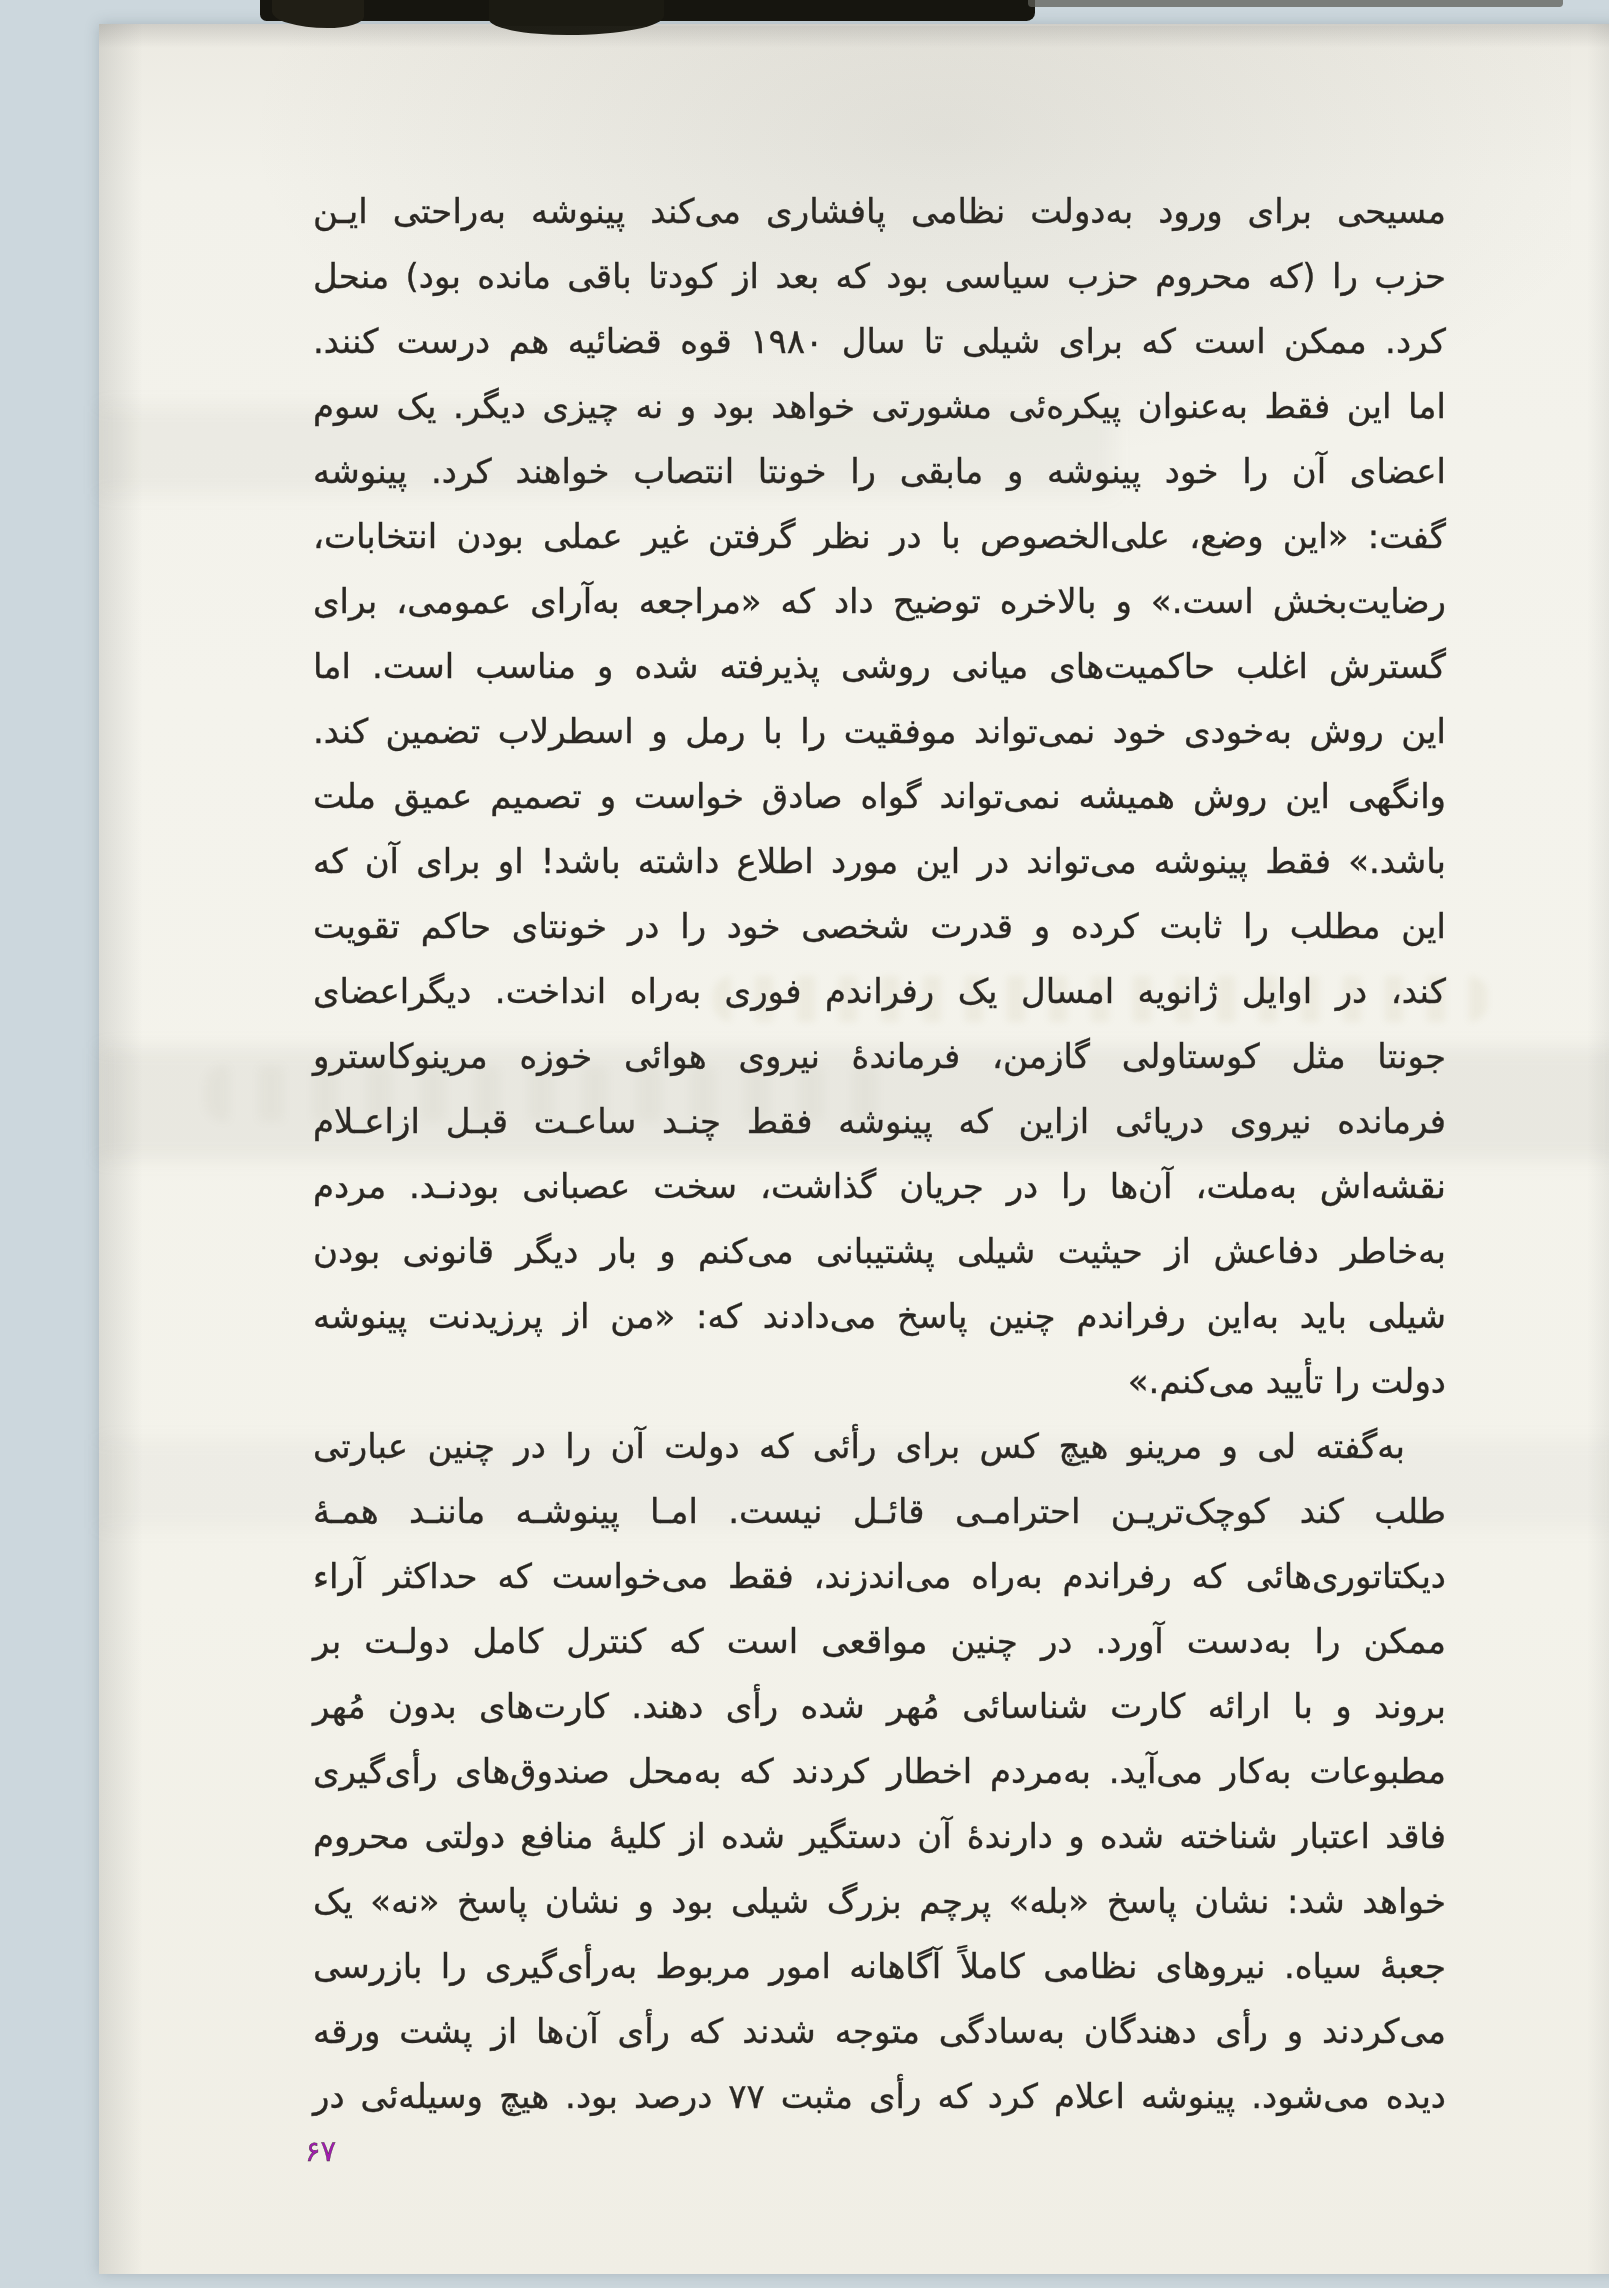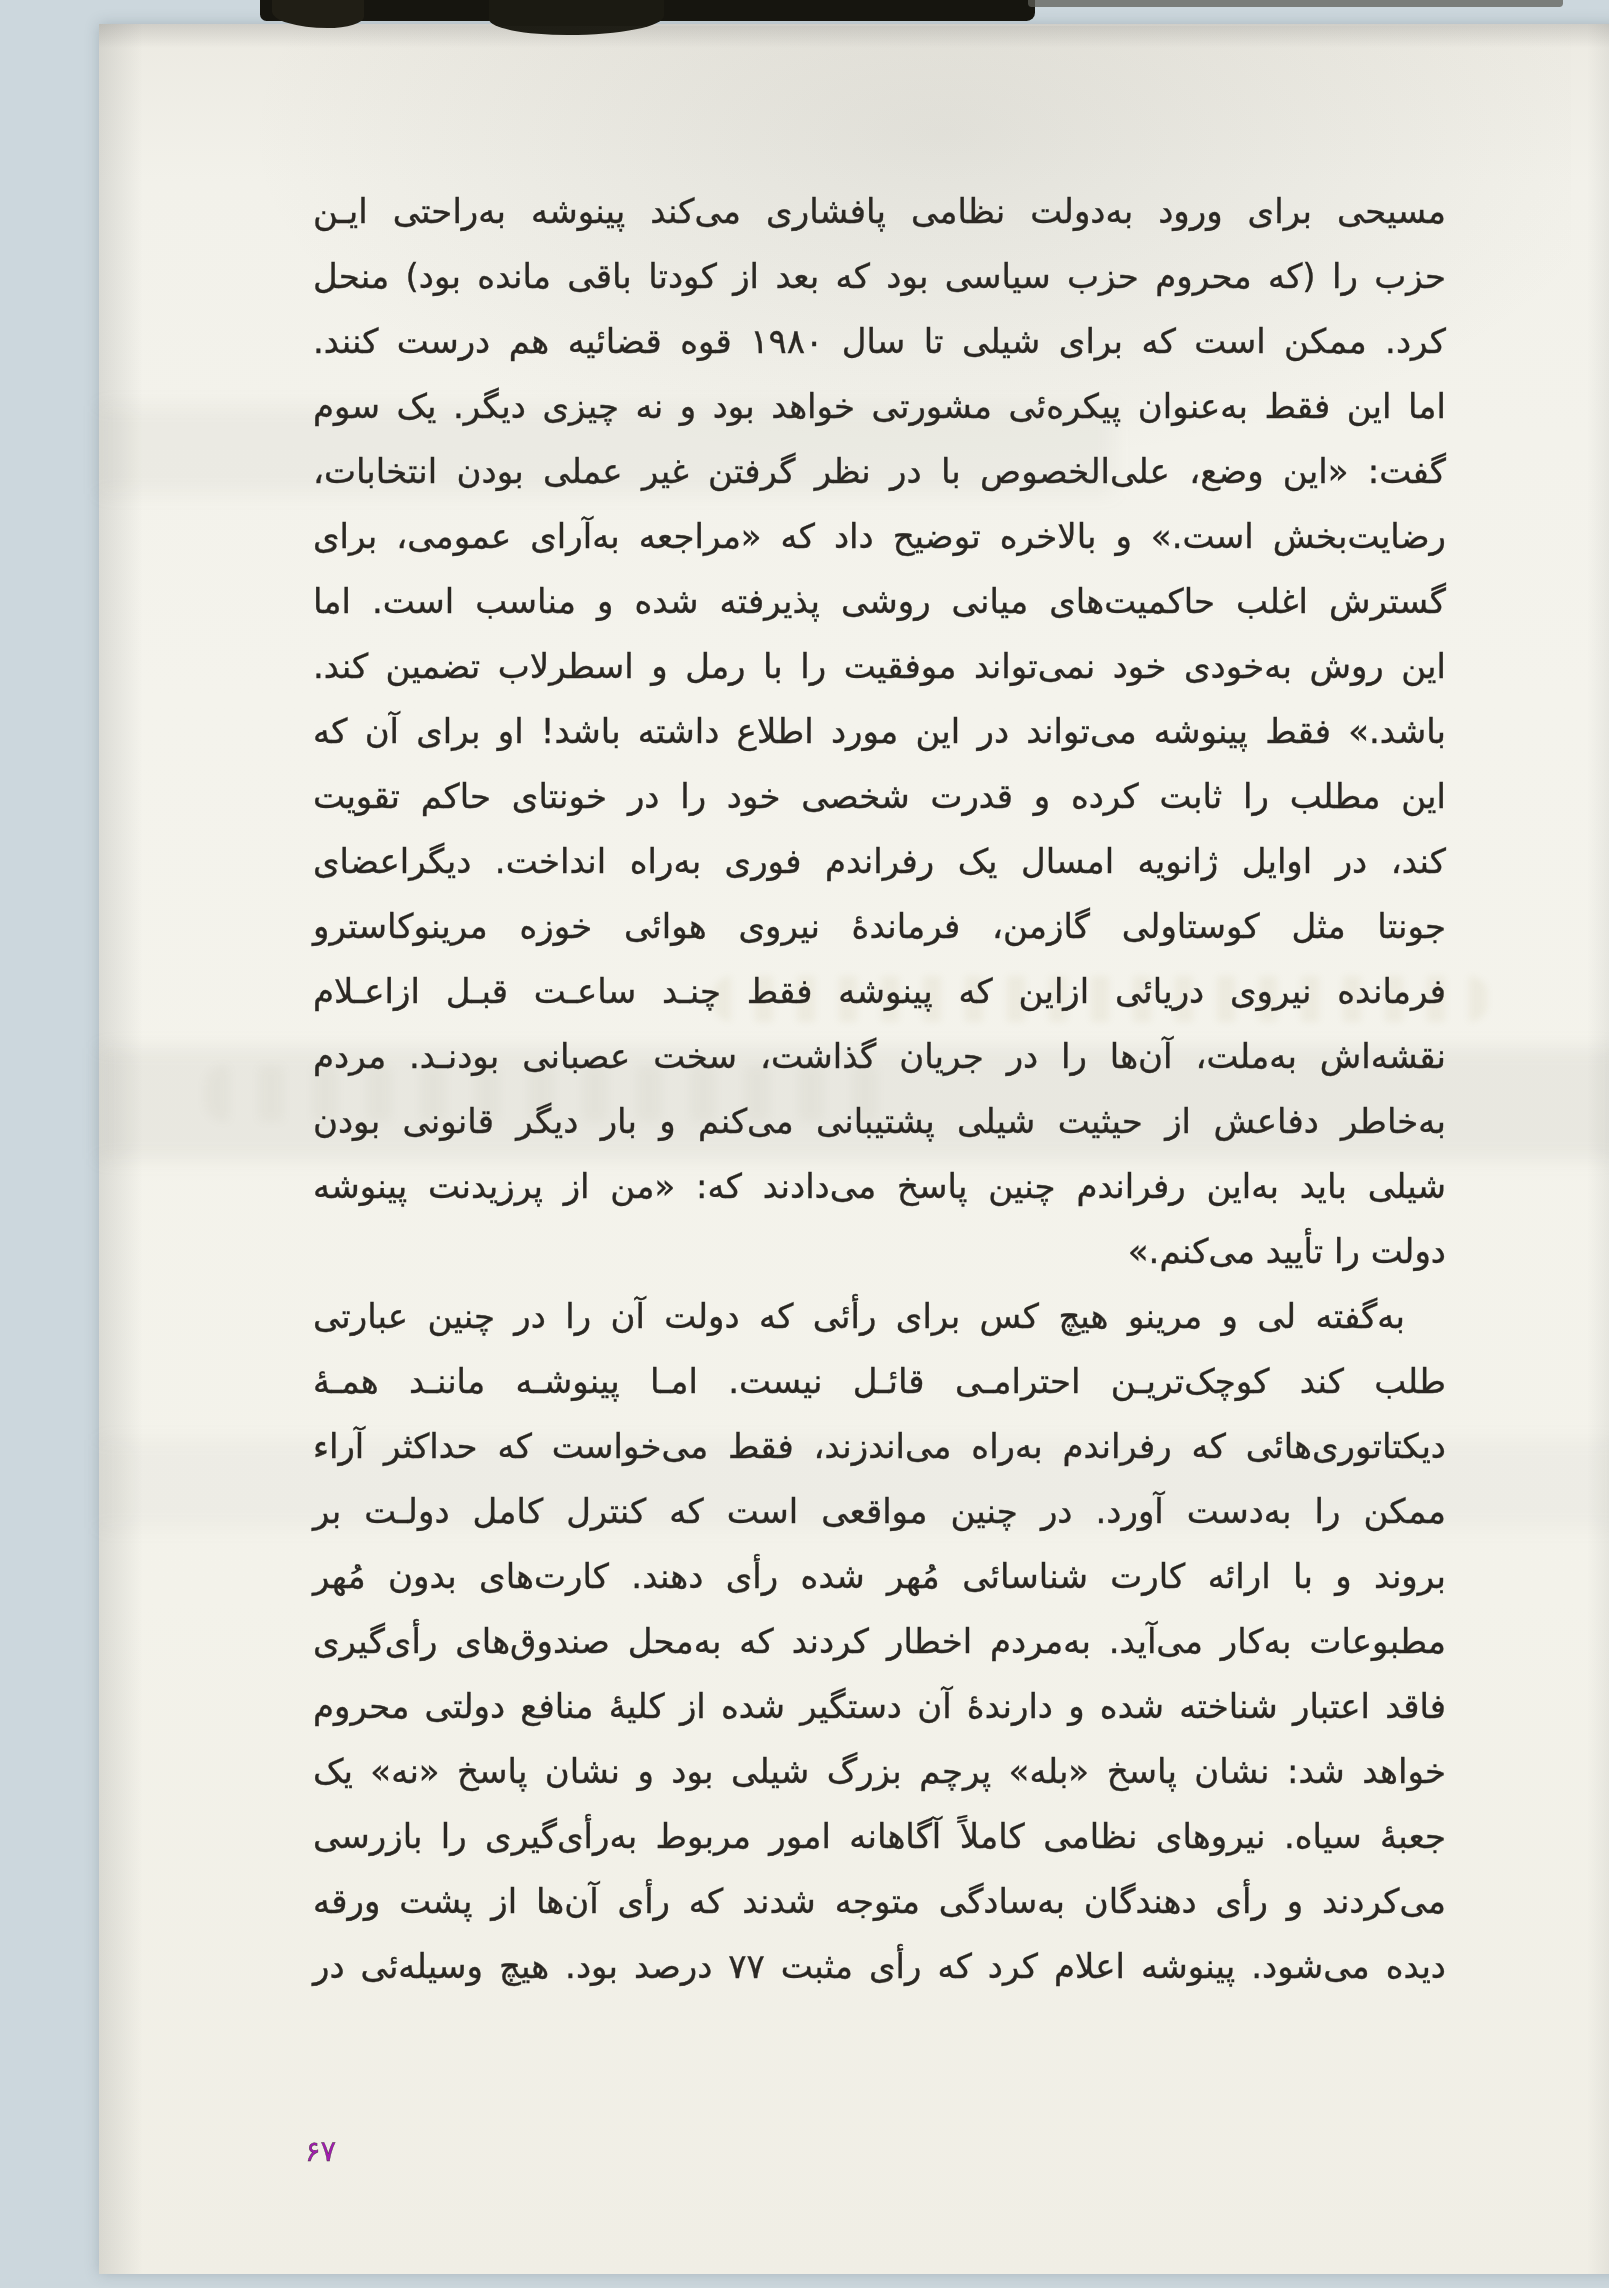--- a/index.html
+++ b/index.html
@@ -169,24 +169,26 @@
   <div class="wash wash-band-2"></div>
   <div class="wash wash-band-3"></div>
   <div class="wash ghost-1"></div>
   <div class="wash ghost-2"></div>
 
   <div class="page-text">
       <div class="line">مسیحی برای ورود به‌دولت نظامی پافشاری می‌کند پینوشه به‌راحتی ایـن</div>
       <div class="line">حزب را (که محروم حزب سیاسی بود که بعد از کودتا باقی مانده بود) منحل</div>
       <div class="line">کرد. ممکن است که برای شیلی تا سال ۱۹۸۰ قوه قضائیه هم درست کنند.</div>
       <div class="line">اما این فقط به‌عنوان پیکره‌ئی مشورتی خواهد بود و نه چیزی دیگر. یک سوم</div>
+      <div class="line">اعضای آن را خود پینوشه و مابقی را خونتا انتصاب خواهند کرد. پینوشه</div>
       <div class="line">گفت: «این وضع، علی‌الخصوص با در نظر گرفتن غیر عملی بودن انتخابات،</div>
       <div class="line">رضایت‌بخش است.» و بالاخره توضیح داد که «مراجعه به‌آرای عمومی، برای</div>
       <div class="line">گسترش اغلب حاکمیت‌های میانی روشی پذیرفته شده و مناسب است. اما</div>
       <div class="line">این روش به‌خودی خود نمی‌تواند موفقیت را با رمل و اسطرلاب تضمین کند.</div>
+      <div class="line">وانگهی این روش همیشه نمی‌تواند گواه صادق خواست و تصمیم عمیق ملت</div>
       <div class="line">باشد.» فقط پینوشه می‌تواند در این مورد اطلاع داشته باشد! او برای آن که</div>
       <div class="line">این مطلب را ثابت کرده و قدرت شخصی خود را در خونتای حاکم تقویت</div>
       <div class="line">کند، در اوایل ژانویه امسال یک رفراندم فوری به‌راه انداخت. دیگراعضای</div>
       <div class="line">جونتا مثل کوستاولی گازمن، فرماندهٔ نیروی هوائی خوزه مرینوکاسترو</div>
       <div class="line">فرمانده نیروی دریائی ازاین که پینوشه فقط چنـد ساعـت قبـل ازاعـلام</div>
       <div class="line">نقشه‌اش به‌ملت، آن‌ها را در جریان گذاشت، سخت عصبانی بودنـد. مردم</div>
       <div class="line">به‌خاطر دفاعش از حیثیت شیلی پشتیبانی می‌کنم و بار دیگر قانونی بودن</div>
       <div class="line">شیلی باید به‌این رفراندم چنین پاسخ می‌دادند که: «من از پرزیدنت پینوشه</div>
       <div class="line para-end">دولت را تأیید می‌کنم.»</div>
       <div class="line indent">به‌گفته لی و مرینو هیچ کس برای رأئی که دولت آن را در چنین عبارتی</div>

